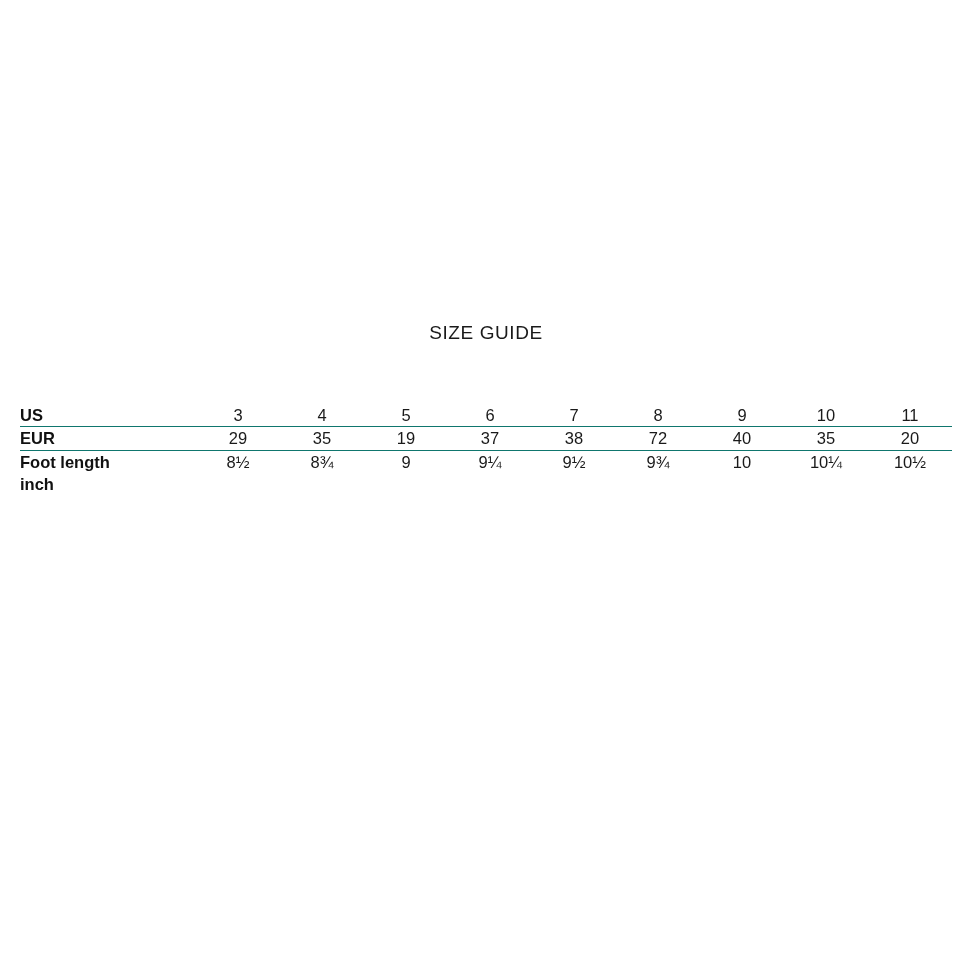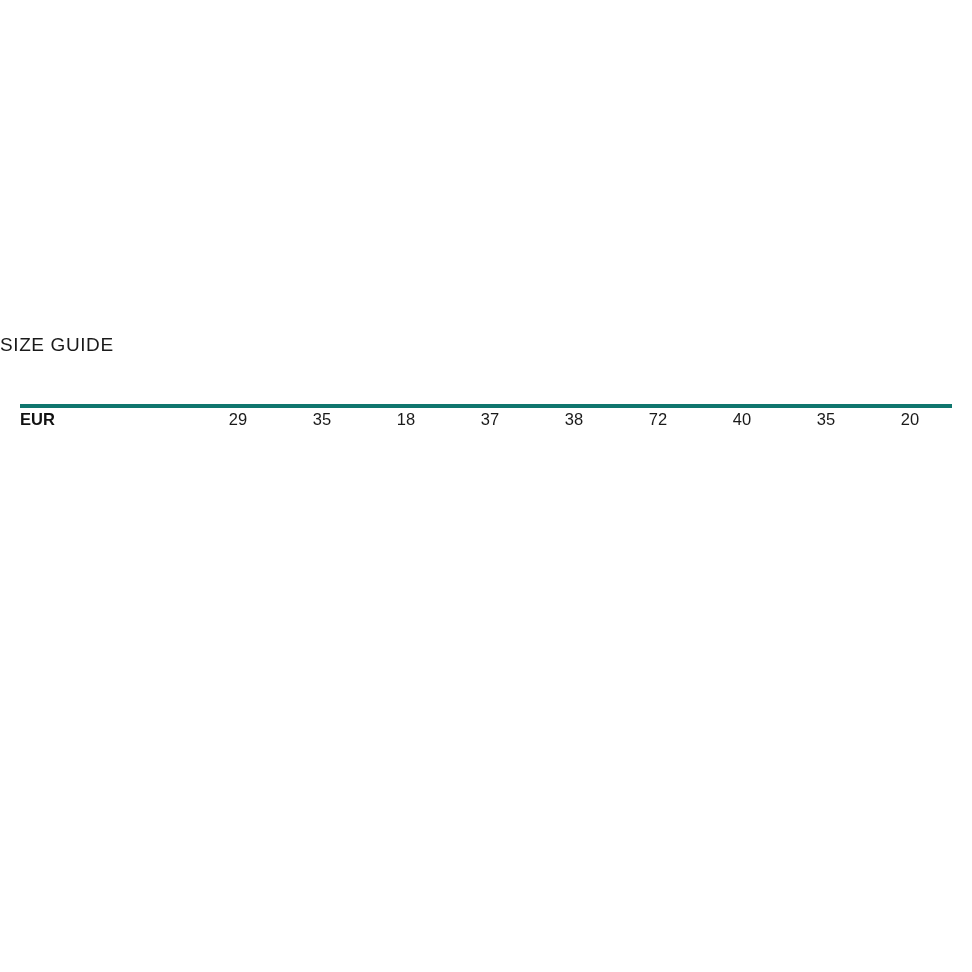--- a/index.html
+++ b/index.html
@@ -15,39 +15,39 @@
     overflow: hidden;
   }
   .page {
     position: relative;
     width: 972px;
     height: 972px;
     box-sizing: border-box;
   }
   .title {
     position: absolute;
-    top: 334px;
+    top: 322px;
     left: 0;
     width: 972px;
-    text-align: left;
+    text-align: center;
     font-size: 19px;
     letter-spacing: 0.6px;
     color: #1a1a1a;
     font-weight: 400;
   }
   .size-table {
     position: absolute;
     top: 404px;
     left: 20px;
     width: 932px;
     border-collapse: collapse;
     table-layout: fixed;
   }
   .size-table tr.row-divider td {
-    border-top: 4px solid #0f766e;
+    border-top: 1px solid #0f766e;
   }
   .size-table td {
     padding: 0;
     vertical-align: top;
   }
   .label-cell {
     width: 176px;
     font-size: 16.5px;
     font-weight: bold;
     text-align: left;
@@ -73,28 +73,53 @@
 </style>
 </head>
 <body>
 
 <div class="page">
 
   <div class="title">SIZE GUIDE</div>
 
   <table class="size-table">
     <tbody>
+        <tr>
+      <td class="label-cell">US</td>
+      <td class="val-cell">3</td>
+      <td class="val-cell">4</td>
+      <td class="val-cell">5</td>
+      <td class="val-cell">6</td>
+      <td class="val-cell">7</td>
+      <td class="val-cell">8</td>
+      <td class="val-cell">9</td>
+      <td class="val-cell">10</td>
+      <td class="val-cell">11</td>
+    </tr>
     <tr class="row-divider">
       <td class="label-cell">EUR</td>
       <td class="val-cell">29</td>
       <td class="val-cell">35</td>
-      <td class="val-cell">18</td>
+      <td class="val-cell">19</td>
       <td class="val-cell">37</td>
       <td class="val-cell">38</td>
       <td class="val-cell">72</td>
       <td class="val-cell">40</td>
       <td class="val-cell">35</td>
       <td class="val-cell">20</td>
     </tr>
+    <tr class="row-divider row-foot">
+      <td class="label-cell">Foot length
+inch</td>
+      <td class="val-cell">8½</td>
+      <td class="val-cell">8¾</td>
+      <td class="val-cell">9</td>
+      <td class="val-cell">9¼</td>
+      <td class="val-cell">9½</td>
+      <td class="val-cell">9¾</td>
+      <td class="val-cell">10</td>
+      <td class="val-cell">10¼</td>
+      <td class="val-cell">10½</td>
+    </tr>
   </tbody>
     </table>
 
 </div>
 
 </body></html>

